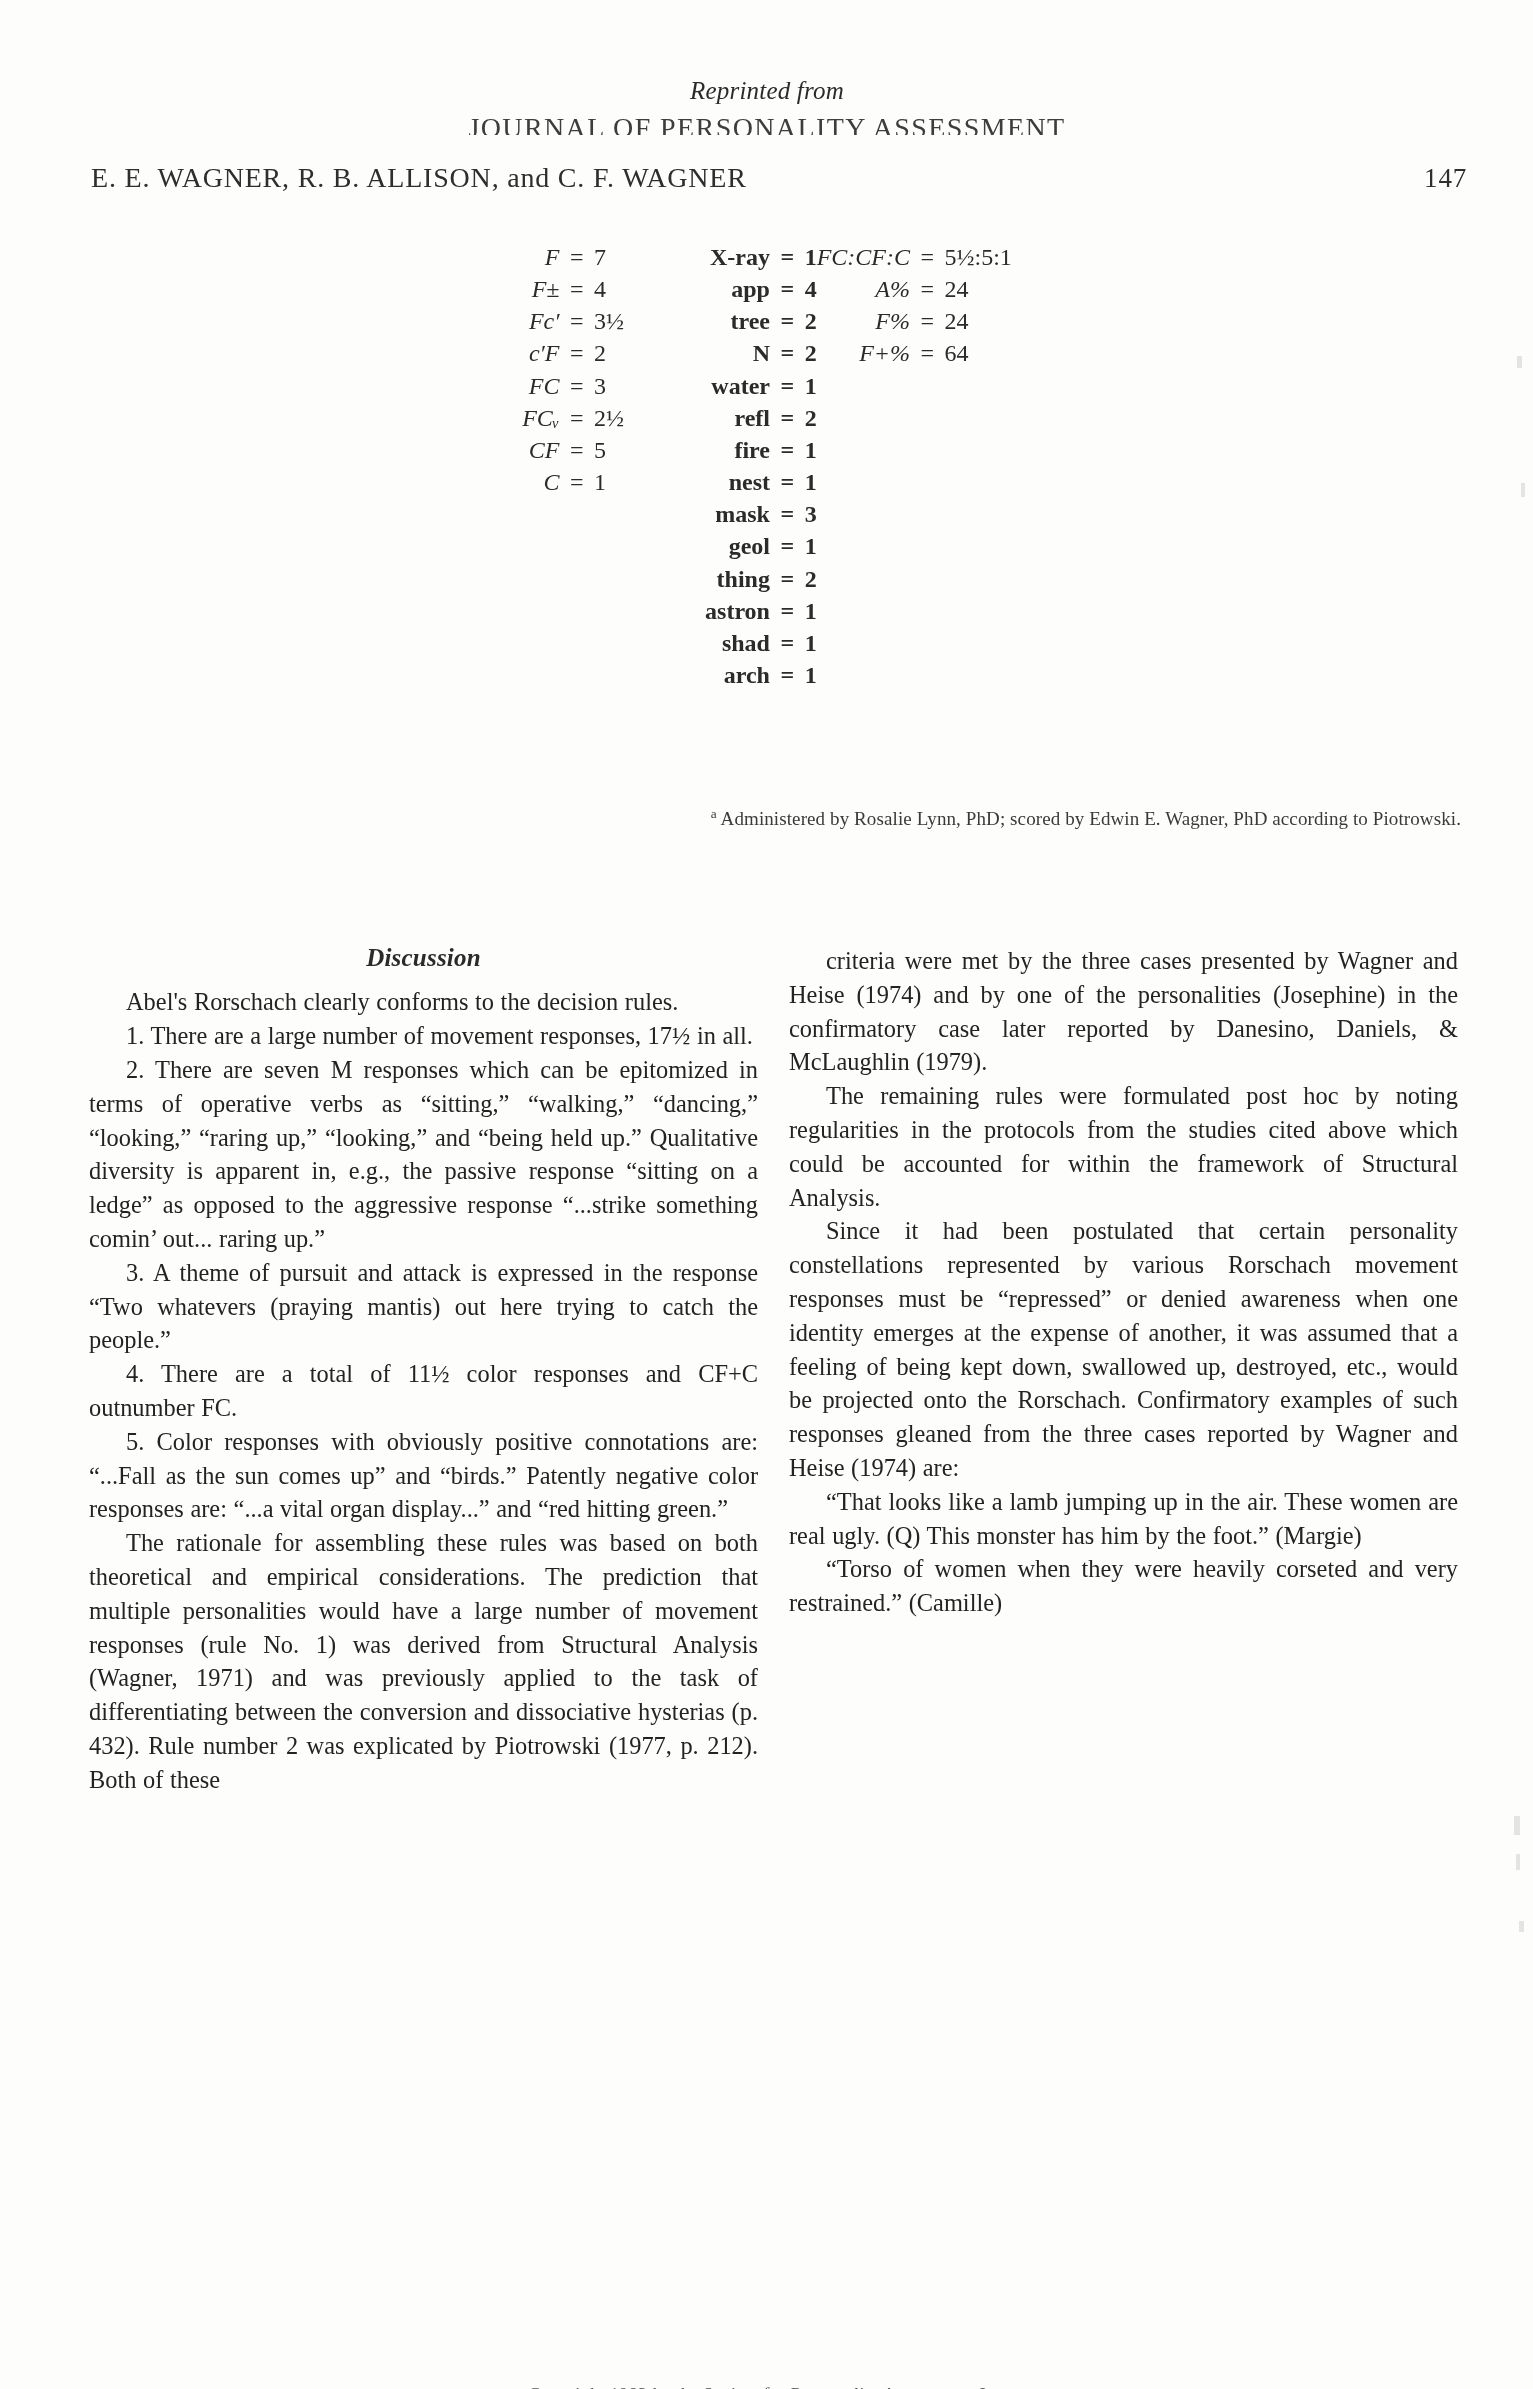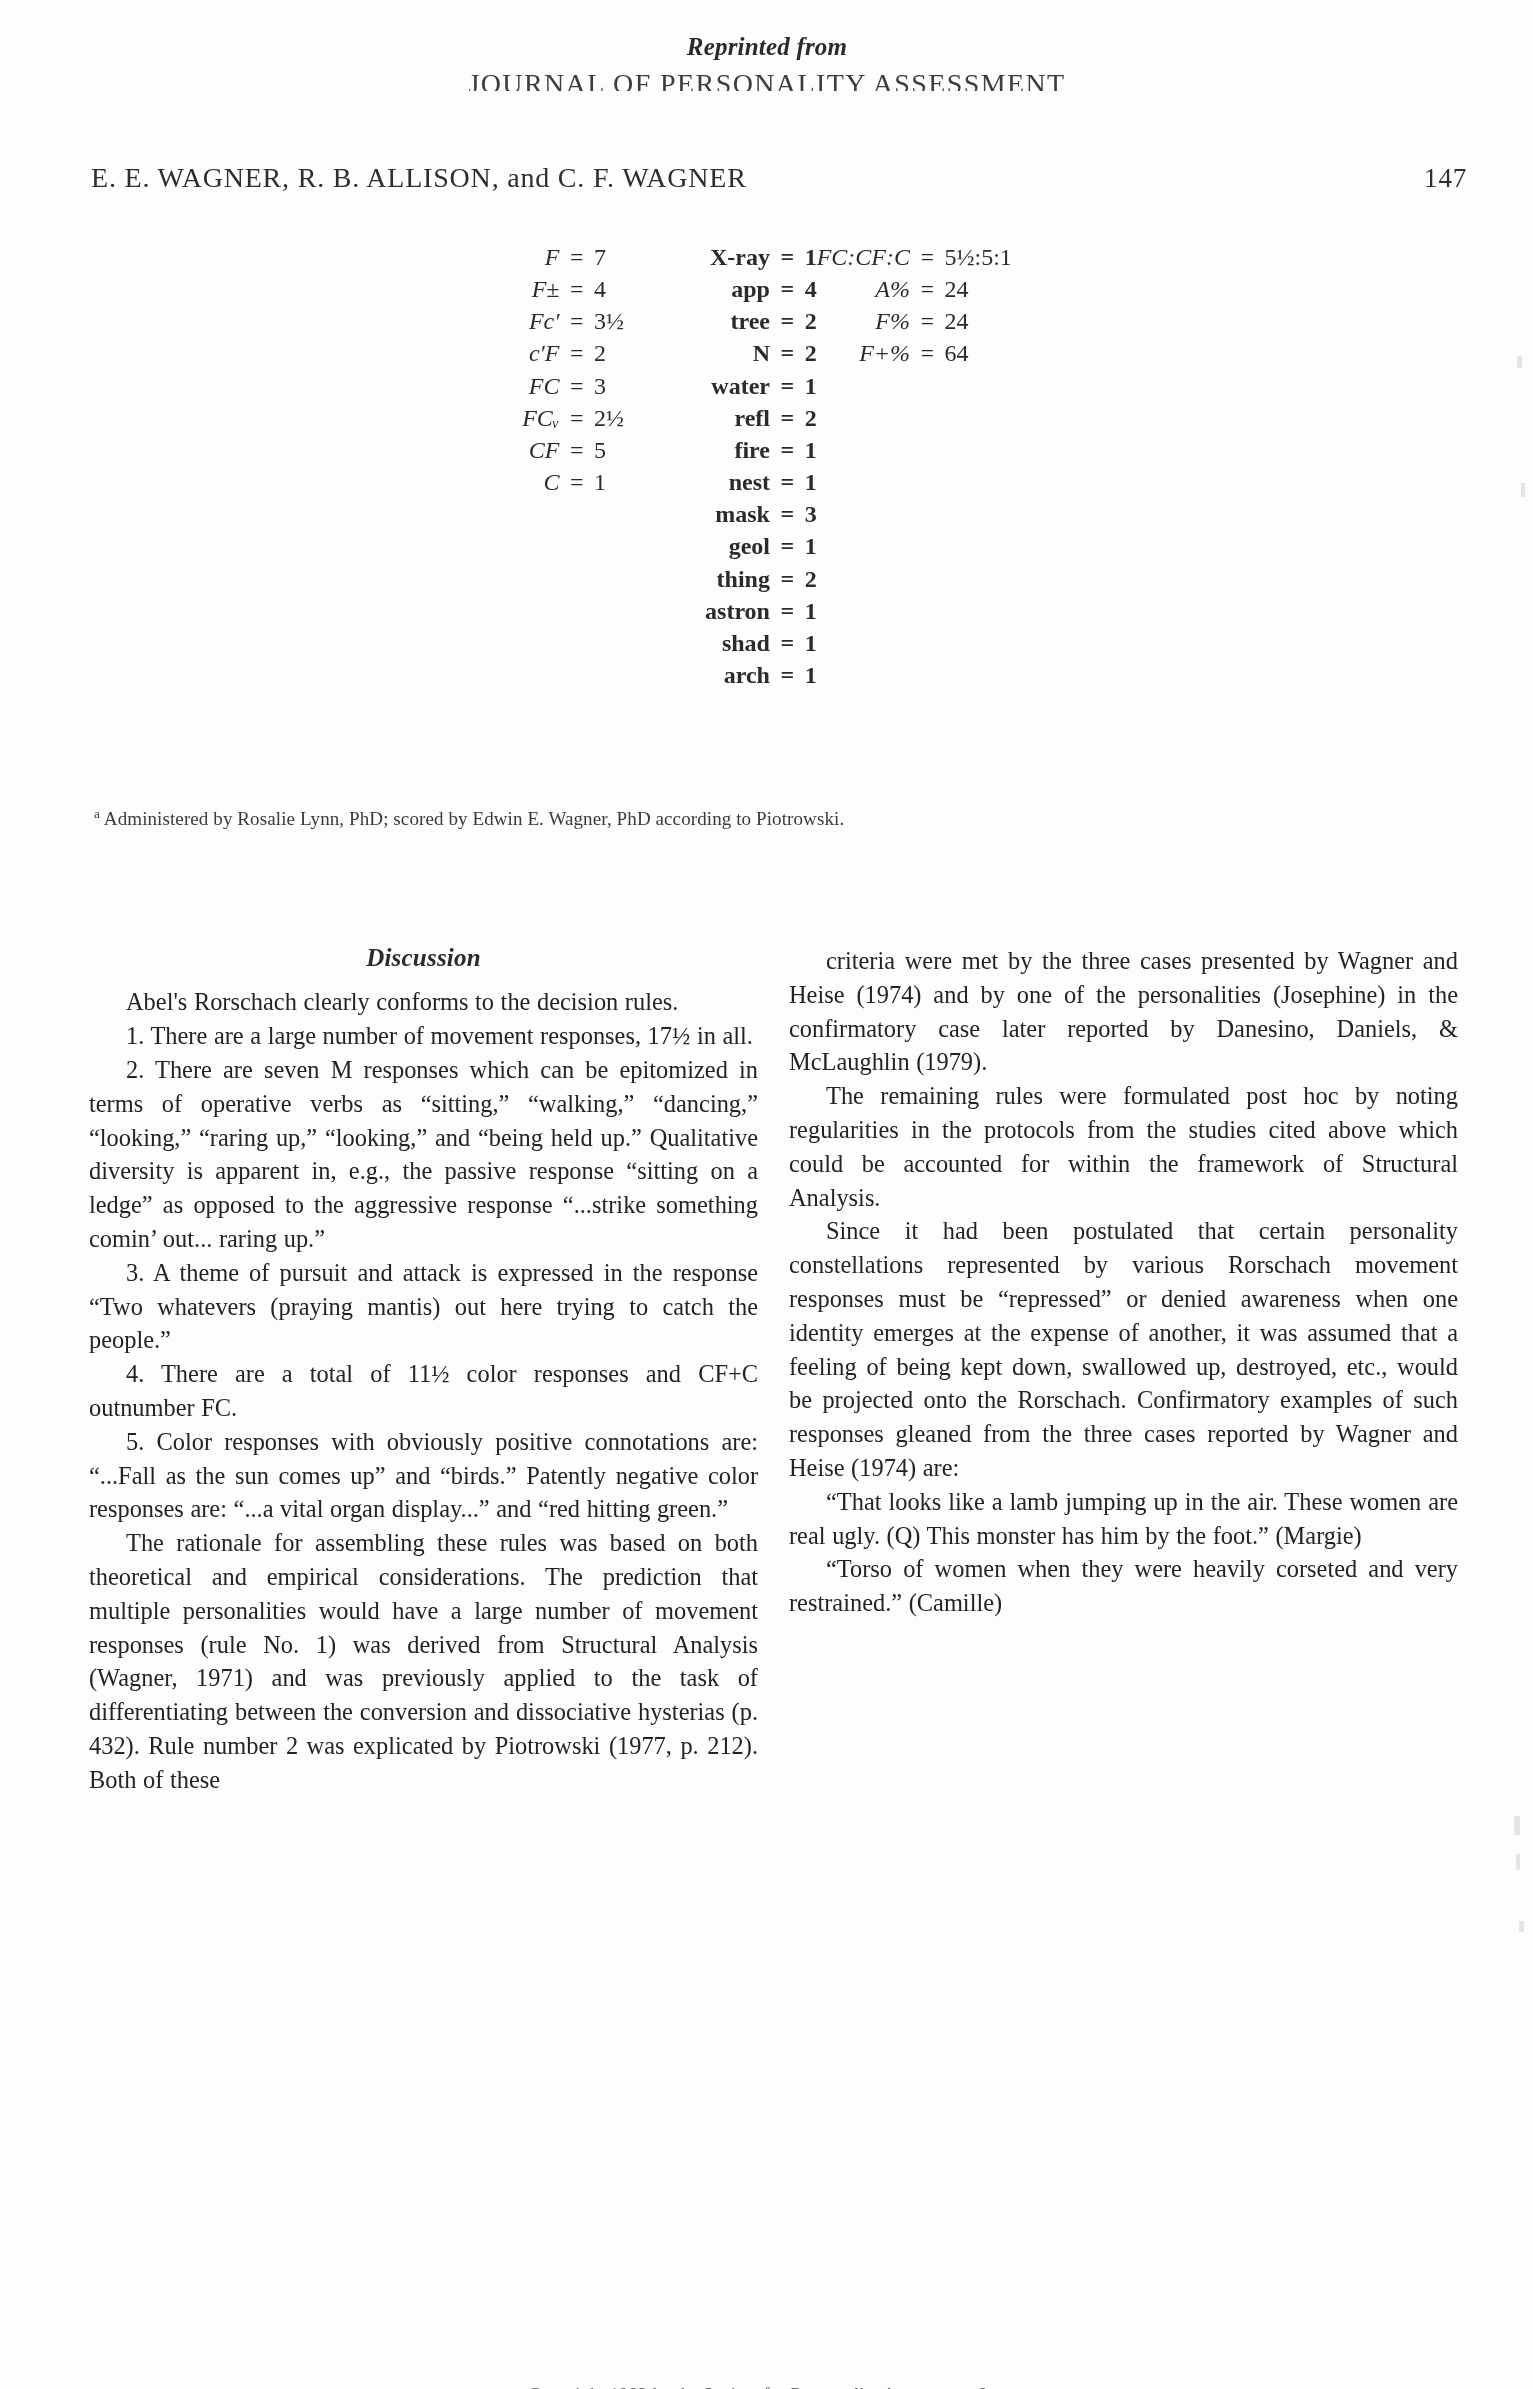--- a/index.html
+++ b/index.html
@@ -26,24 +26,25 @@
   
   .masthead {
     position: absolute;
     top: 33px;
     left: 0;
     width: 1534px;
     text-align: center;
   }
   .reprinted-from {
     font-style: italic;
-    font-weight: bold;
+    font-weight: normal;
     font-size: 25px;
     letter-spacing: 0.2px;
     color: #2b2b2b;
+    margin-top: 44px;
   }
   .journal-name {
     margin-top: 8.6px;
     font-size: 28px;
     letter-spacing: 1.4px;
     color: #3d3d3d;
     
     height: 21px;
     overflow: hidden;
     line-height: 28px;
@@ -101,20 +102,21 @@
 
   
   .footnote {
     position: absolute;
     top: 806px;
     left: 94px;
     width: 1367px;
     font-size: 19px;
     letter-spacing: 0.1px;
     color: #3a3a3a;
+    text-align: right;
   }
   .footnote sup { font-size: 0.7em; }
 
   
   .columns {
     position: absolute;
     top: 944px;
     left: 89px;
     width: 1372px;
     display: flex;

